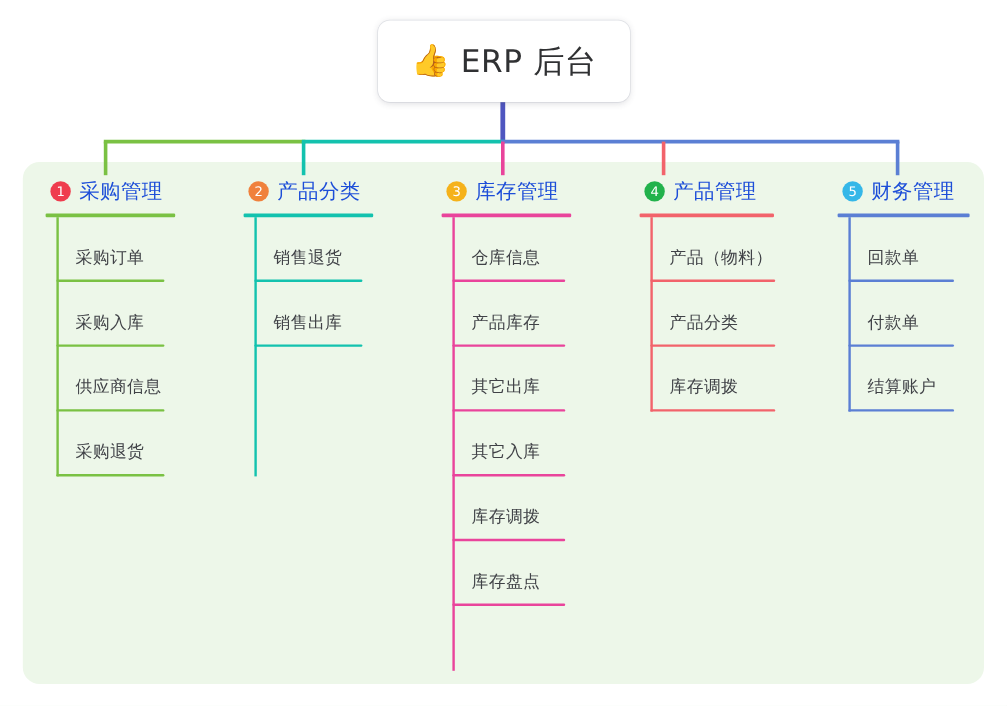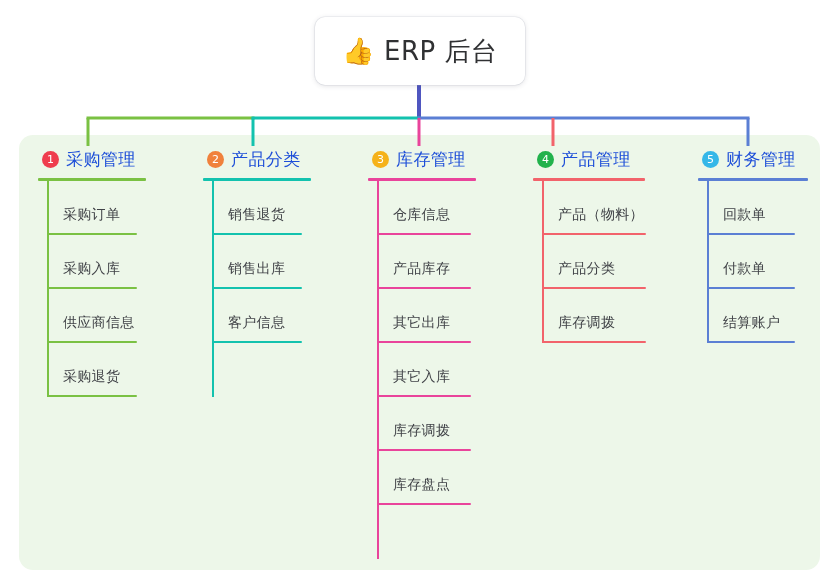--- a/index.html
+++ b/index.html
@@ -211,24 +211,20 @@
         <div class="col-body">
           <div class="spine" style="background: rgb(19, 194, 174); height: 216px;"></div>
           <div class="leaf">
             <span class="leaf-label">销售退货</span>
             <div class="leaf-rule" style="background: rgb(19, 194, 174); width: 90px;"></div>
           </div>
           <div class="leaf">
             <span class="leaf-label">销售出库</span>
             <div class="leaf-rule" style="background: rgb(19, 194, 174); width: 90px;"></div>
           </div>
-          <div class="leaf">
-            <span class="leaf-label">客户信息</span>
-            <div class="leaf-rule" style="background: rgb(19, 194, 174); width: 90px;"></div>
-          </div>
         </div>
       </div>
       <div class="column" style="left: 368px; width: 150px;">
         <div class="col-head">
           <span class="badge" style="background: rgb(245, 178, 26);">3</span>
           <span class="col-title">库存管理</span>
         </div>
         <div class="head-rule" style="background: rgb(233, 68, 155); width: 108px;"></div>
         <div class="col-body">
           <div class="spine" style="background: rgb(233, 68, 155); height: 378px;"></div>

